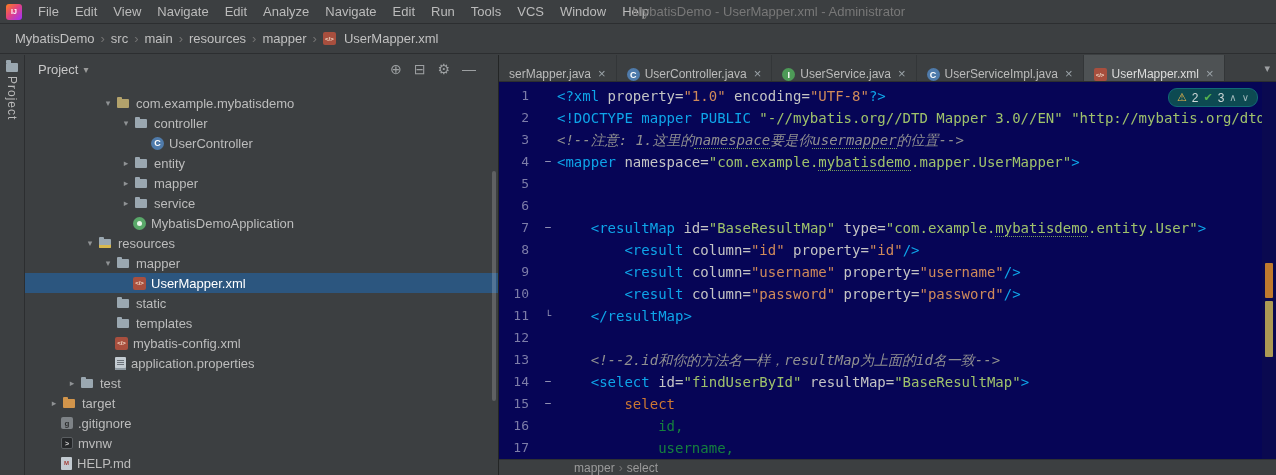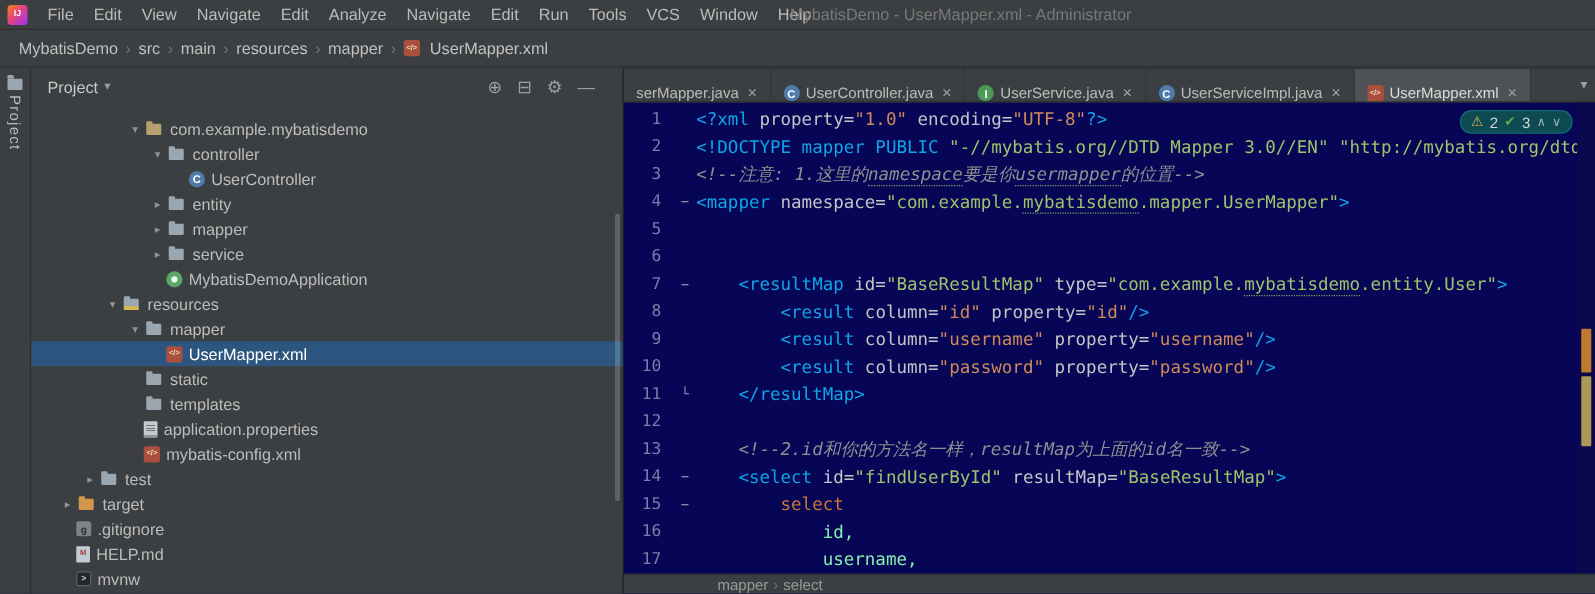--- a/index.html
+++ b/index.html
@@ -69,21 +69,21 @@
   .tab-close { color:#9ba3a8; font-size:13px; margin-left:3px; }
   .tab-overflow { position:absolute; right:6px; top:0; line-height:27px; color:#9da0a2; font-size:11px; }
 
   .editor { position:absolute; top:27px; left:0; right:14px; bottom:16px; padding-top:3px; overflow:hidden; font-family:"DejaVu Sans Mono", monospace; font-size:14px; line-height:22px; }
   .code-row { height:22px; display:flex; white-space:pre; }
   .ln { width:40px; flex:none; text-align:right; padding-right:10px; color:#7d7da8; font-size:13px; }
   .fold { width:18px; flex:none; text-align:center; color:#9a9ab8; font-size:10px; line-height:22px; }
   .fold-box { font-size:11px; }
   .code { white-space:pre; }
   .tag { color:#0ea5e9; } .attr { color:#c4c4c4; } .vg { color:#9fc26b; } .vo { color:#cf8a5a; }
-  .cmt { color:#909090;font-style:italic; } .kw { color:#cc7832; } .pl { color:#86efac; }
+  .cmt { color:#909090;font-style:italic; } .kw { color:#cc7832; } .pl { color:#15803d; }
   .u { border-bottom:1px dotted #7ba05b; }
 
   .inspect { position:absolute; top:33px; right:18px; height:19px; background:#0d4a52; border:1px solid #116a75; border-radius:9px; display:flex; align-items:center; gap:5px; padding:0 8px; font-size:12px; z-index:5; }
   .w-tri { color:#f2ba4c; font-size:11px; }
   .w-chk { color:#55b24e; font-size:11px; }
   .w-num { color:#cfd8d8; }
   .w-chev { color:#9fb6b9; font-size:10px; }
 
   .err-stripe { position:absolute; right:0; top:27px; bottom:16px; width:14px; background:#0a0950; }
   .stripe-mark { position:absolute; left:3px; width:8px; border-radius:1px; }
@@ -222,52 +222,52 @@
           <span class="ic ic-folder"></span>
           <span class="tree-label">static</span>
         </div>
         <div class="tree-row" style="padding-left: 76px;">
           <span class="chev"></span>
           <span class="ic ic-folder"></span>
           <span class="tree-label">templates</span>
         </div>
         <div class="tree-row" style="padding-left: 76px;">
           <span class="chev"></span>
+          <span class="ic ic-xml">&lt;/&gt;</span>
+          <span class="tree-label">mybatis-config.xml</span>
+        </div>
+        <div class="tree-row" style="padding-left: 76px;">
+          <span class="chev"></span>
           <span class="ic ic-props"></span>
           <span class="tree-label">application.properties</span>
         </div>
-        <div class="tree-row" style="padding-left: 76px;">
-          <span class="chev"></span>
-          <span class="ic ic-xml">&lt;/&gt;</span>
-          <span class="tree-label">mybatis-config.xml</span>
-        </div>
         <div class="tree-row" style="padding-left: 40px;">
           <span class="chev">▸</span>
           <span class="ic ic-folder"></span>
           <span class="tree-label">test</span>
         </div>
         <div class="tree-row" style="padding-left: 22px;">
           <span class="chev">▸</span>
           <span class="ic ic-folder-ex"></span>
           <span class="tree-label">target</span>
         </div>
         <div class="tree-row" style="padding-left: 22px;">
           <span class="chev"></span>
           <span class="ic ic-git">g</span>
           <span class="tree-label">.gitignore</span>
         </div>
         <div class="tree-row" style="padding-left: 22px;">
           <span class="chev"></span>
+          <span class="ic ic-term">&gt;</span>
+          <span class="tree-label">mvnw</span>
+        </div>
+        <div class="tree-row" style="padding-left: 22px;">
+          <span class="chev"></span>
           <span class="ic ic-md">M</span>
           <span class="tree-label">HELP.md</span>
-        </div>
-        <div class="tree-row" style="padding-left: 22px;">
-          <span class="chev"></span>
-          <span class="ic ic-term">&gt;</span>
-          <span class="tree-label">mvnw</span>
         </div>
         <div class="tree-row" style="padding-left: 22px;">
           <span class="chev"></span>
         </div>
       </div>
     <div class="panel-scrollbar"></div>
   </div>
 
   <div class="editor-pane">
     <div class="tabbar">

